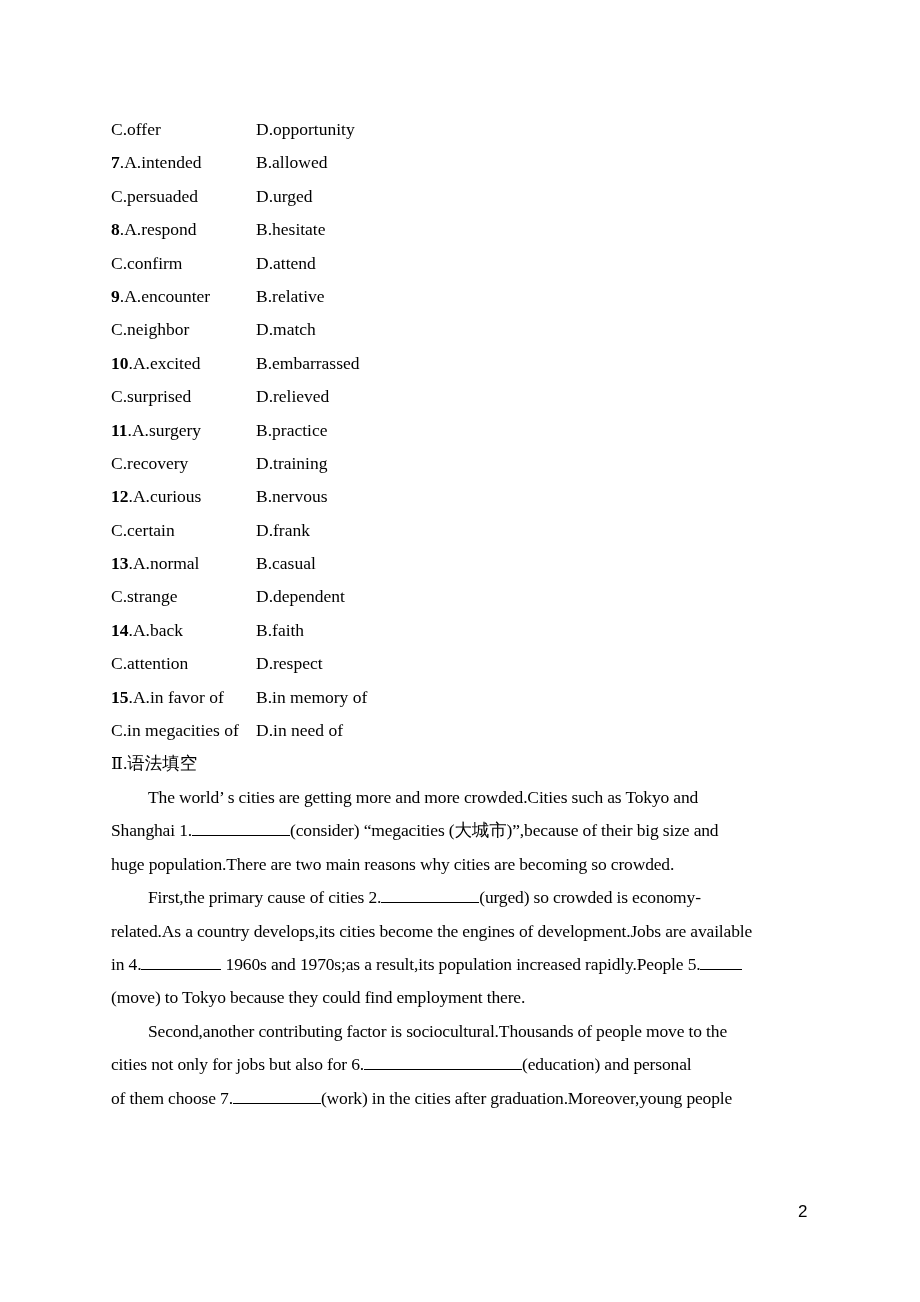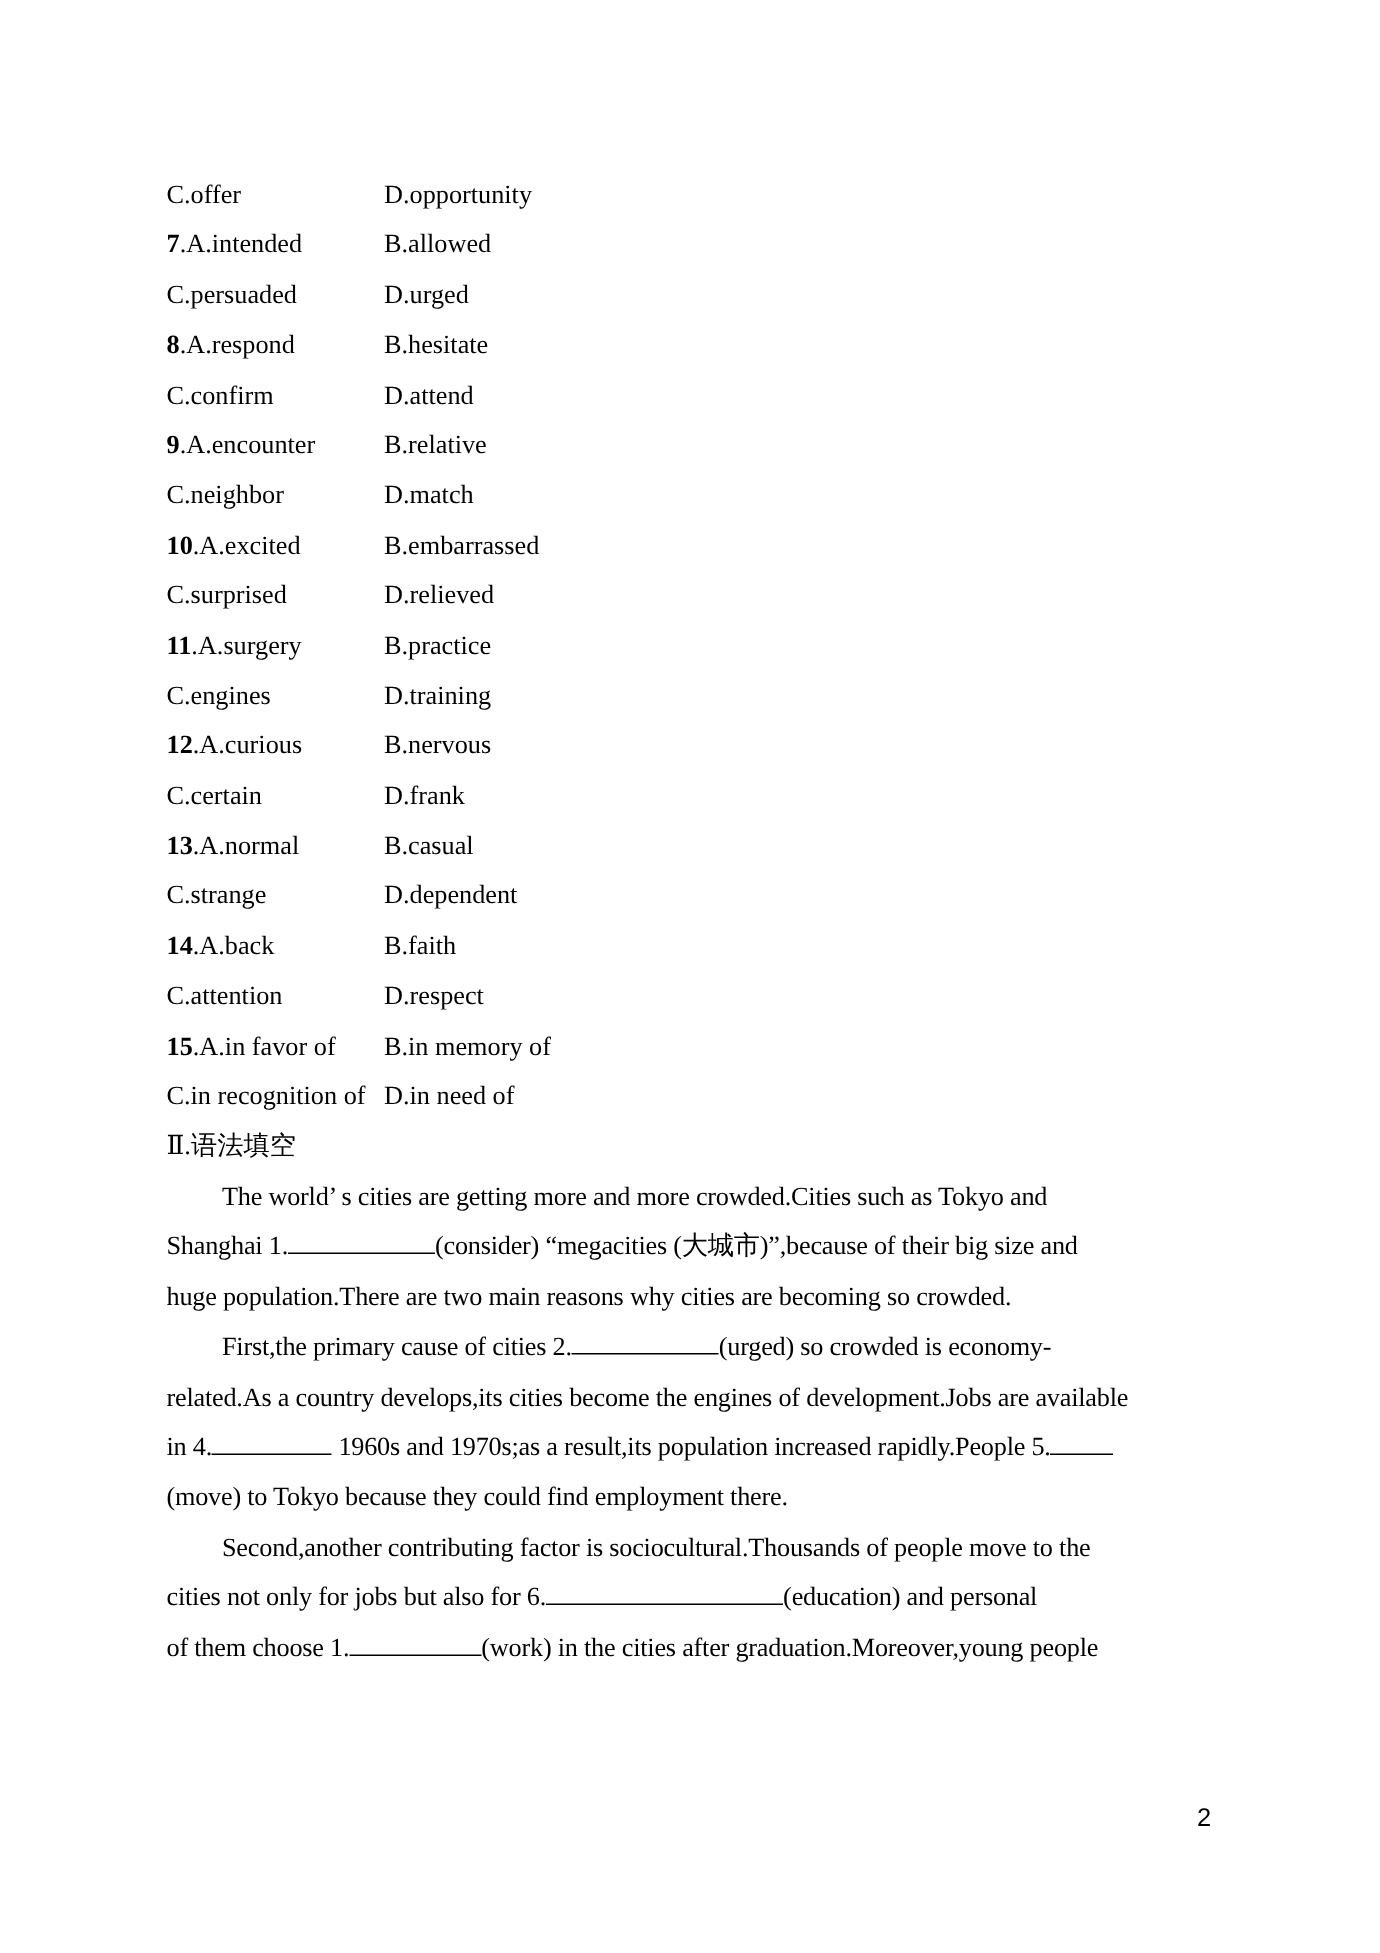--- a/index.html
+++ b/index.html
@@ -120,21 +120,21 @@
     </div>
     <div class="opt-row">
       <span class="opt-left"><span class="num"></span><span>C.surprised</span></span>
       <span class="opt-right">D.relieved</span>
     </div>
     <div class="opt-row">
       <span class="opt-left"><span class="num">11</span><span>.A.surgery</span></span>
       <span class="opt-right">B.practice</span>
     </div>
     <div class="opt-row">
-      <span class="opt-left"><span class="num"></span><span>C.engines</span></span>
+      <span class="opt-left"><span class="num"></span><span>C.recovery</span></span>
       <span class="opt-right">D.training</span>
     </div>
     <div class="opt-row">
       <span class="opt-left"><span class="num">12</span><span>.A.curious</span></span>
       <span class="opt-right">B.nervous</span>
     </div>
     <div class="opt-row">
       <span class="opt-left"><span class="num"></span><span>C.certain</span></span>
       <span class="opt-right">D.frank</span>
     </div>
@@ -152,21 +152,21 @@
     </div>
     <div class="opt-row">
       <span class="opt-left"><span class="num"></span><span>C.attention</span></span>
       <span class="opt-right">D.respect</span>
     </div>
     <div class="opt-row">
       <span class="opt-left"><span class="num">15</span><span>.A.in favor of</span></span>
       <span class="opt-right">B.in memory of</span>
     </div>
     <div class="opt-row">
-      <span class="opt-left"><span class="num"></span><span>C.in recognition of</span></span>
+      <span class="opt-left"><span class="num"></span><span>C.in megacities of</span></span>
       <span class="opt-right">D.in need of</span>
     </div>
   </div>
 
   <div class="section-heading">Ⅱ.语法填空</div>
 
   <div class="passage">
     <div class="line indent">The world’ s cities are getting more and more crowded.Cities such as Tokyo and</div>
     <div class="line">
       <span>Shanghai 1.</span><span class="blank" style="width:98px"></span><span>(consider) “megacities (大城市)”,because of their big size and</span>
@@ -178,19 +178,19 @@
     <div class="line">related.As a country develops,its cities become the engines of development.Jobs are available</div>
     <div class="line">
       <span>in 4.</span><span class="blank" style="width:80px"></span><span> 1960s and 1970s;as a result,its population increased rapidly.People 5.</span><span class="blank" style="width:42px"></span>
     </div>
     <div class="line">(move) to Tokyo because they could find employment there.</div>
     <div class="line indent">Second,another contributing factor is sociocultural.Thousands of people move to the</div>
     <div class="line">
       <span>cities not only for jobs but also for 6.</span><span class="blank" style="width:158px"></span><span>(education) and personal</span>
     </div>
     <div class="line">
-      <span>of them choose 1.</span><span class="blank" style="width:88px"></span><span>(work) in the cities after graduation.Moreover,young people</span>
+      <span>of them choose 7.</span><span class="blank" style="width:88px"></span><span>(work) in the cities after graduation.Moreover,young people</span>
     </div>
   </div>
 
   <div class="page-number">2</div>
 
 </div>
 
 </body></html>

